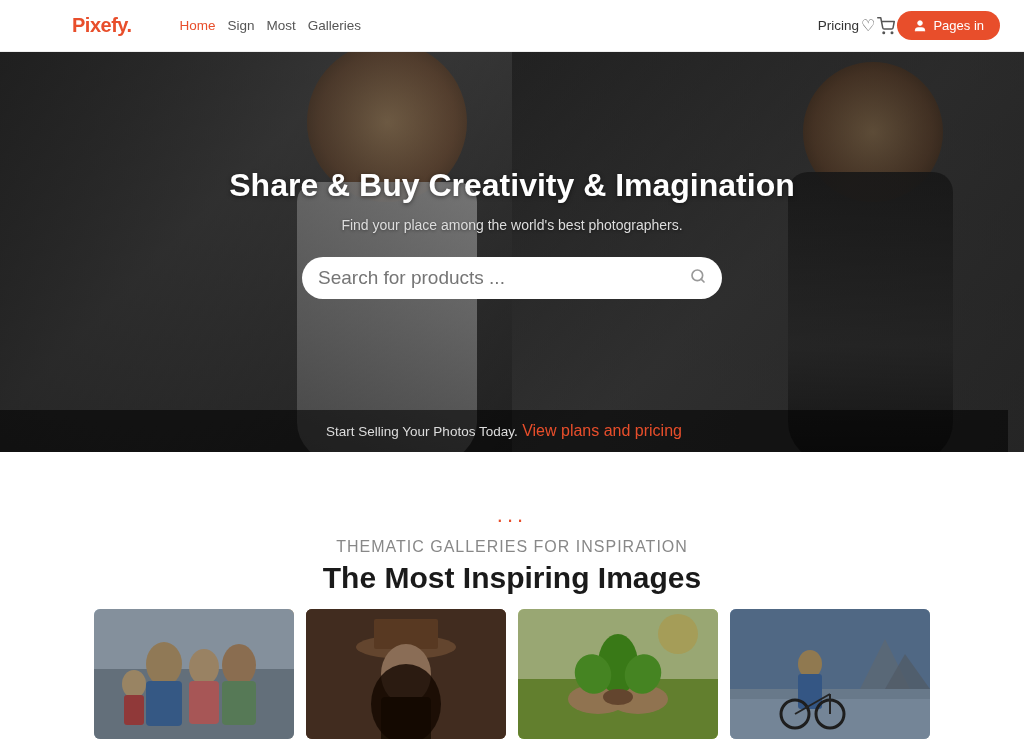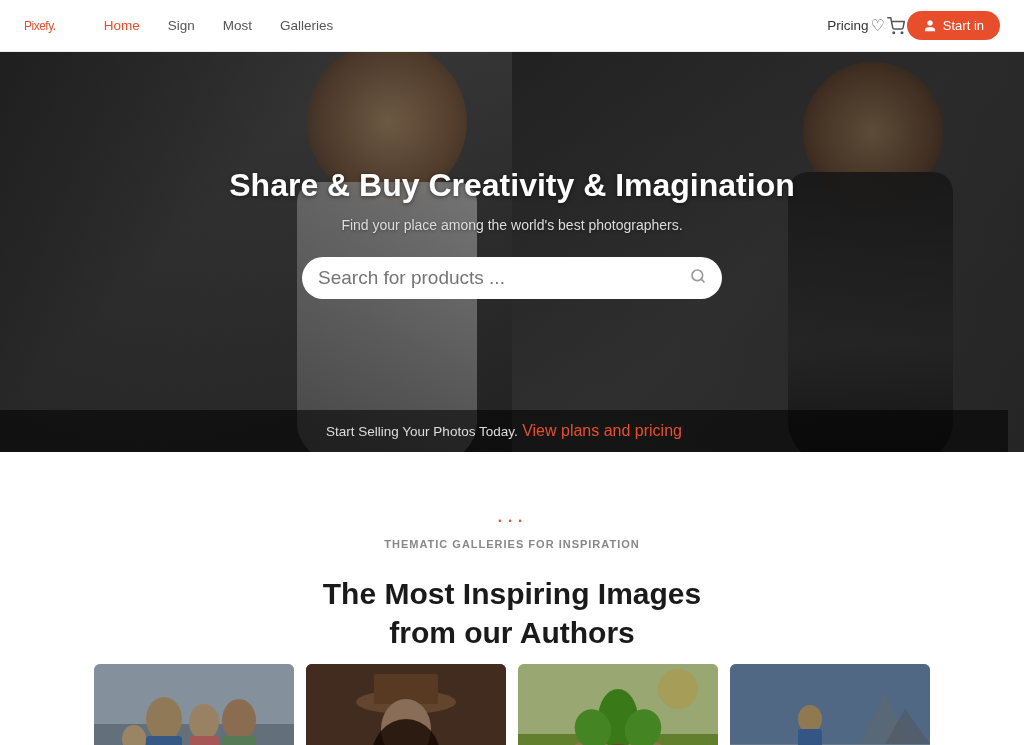--- a/index.html
+++ b/index.html
@@ -11,23 +11,23 @@
       align-items: center;
       justify-content: space-between;
       padding: 0 24px;
       height: 52px;
       background: #fff;
       border-bottom: 1px solid #eee;
       position: relative;
       z-index: 10;
     }
     .header-left { display: flex; align-items: center; gap: 28px; }
-    .logo { font-size: 12px; font-weight: 400; color: #1a1a1a; letter-spacing: -0.5px; }
+    .logo { font-size: 20px; font-weight: 700; color: #1a1a1a; letter-spacing: -0.5px; margin-left: 48px; }
     .logo span { color: #e84e2b; }
-    .nav { display: flex; gap: 28px; padding-left: 20px; }
+    .nav { display: flex; gap: 12px; padding-left: 20px; }
     .nav-item { font-size: 13.5px; color: #555; cursor: pointer; text-decoration: none; }
     .nav-item.active { color: #e84e2b; }
     .header-right { display: flex; align-items: center; gap: 2px; }
     .pricing-link { font-size: 13.5px; color: #333; cursor: pointer; }
     .icon-btn { background: none; border: none; cursor: pointer; color: #555; font-size: 16px; display: flex; align-items: center; justify-content: center; }
     .signin-btn {
       background: #e84e2b;
       color: #fff;
       border: none;
       border-radius: 22px;
@@ -146,26 +146,25 @@
       padding: 50px 24px 30px;
       text-align: center;
     }
     .dots {
       font-size: 22px;
       color: #e84e2b;
       letter-spacing: 4px;
       margin-bottom: 10px;
     }
     .section-subtitle {
-      font-size: 11px;
+      font-size: 16px;
       color: #888;
       letter-spacing: 1px;
       text-transform: uppercase;
-      margin-bottom: 24px;
-      font-weight: bold;
+      margin-bottom: 2px;
     }
     .section-title {
       font-size: 30px;
       font-weight: 700;
       color: #1a1a1a;
       line-height: 1.3;
       margin-bottom: 12px;
     }
 
     
@@ -235,21 +234,21 @@
         <circle cx="9" cy="21" r="1"></circle>
           <circle cx="20" cy="21" r="1"></circle>
         <path d="M1 1h4l2.68 13.39a2 2 0 0 0 2 1.61h9.72a2 2 0 0 0 2-1.61L23 6H6"></path>
       </svg>
     </button>
     <button class="signin-btn">
       <svg width="14" height="14" viewBox="0 0 24 24" fill="white" stroke="white" stroke-width="1.5">
         <path d="M20 21v-2a4 4 0 0 0-4-4H8a4 4 0 0 0-4 4v2"></path>
           <circle cx="12" cy="7" r="4"></circle>
       </svg>
-      <span>Start in</span>
+      <span>Pages in</span>
     </button>
   </div>
 </header>
 
 <section class="hero">
   <div class="hero-image-left"></div>
   <div class="hero-image-right"></div>
 
   <div style="position:absolute;left:28%;top:0;width:220px;height:100%;z-index:0;overflow:hidden;">
     <div style="position:absolute;top:-10px;left:20px;width:160px;height:160px;border-radius:50%;background:radial-gradient(circle, #c8a070 0%, #8a6040 60%, #3a2a1a 100%);opacity:0.9;"></div>
@@ -279,21 +278,20 @@
     <span> </span>
     <a class="hero-bottom-link">View plans and pricing</a>
   </div>
 </section>
 
 <section class="section">
   <div class="dots">...</div>
   <p class="section-subtitle">Thematic Galleries for Inspiration</p>
   <h2 class="section-title">
     <span>The Most Inspiring Images</span><br>
-    <span>from our Authors</span>
   </h2>
 
   <div class="gallery-grid">
     <div class="gallery-card card-family">
       <div class="gallery-card-bg">
         
         <svg width="100%" height="100%" viewBox="0 0 200 130" xmlns="http://www.w3.org/2000/svg">
           <rect width="200" height="130" fill="#b8c8d8"></rect>
           <rect x="0" y="60" width="200" height="70" fill="#8a9aaa"></rect>
 

